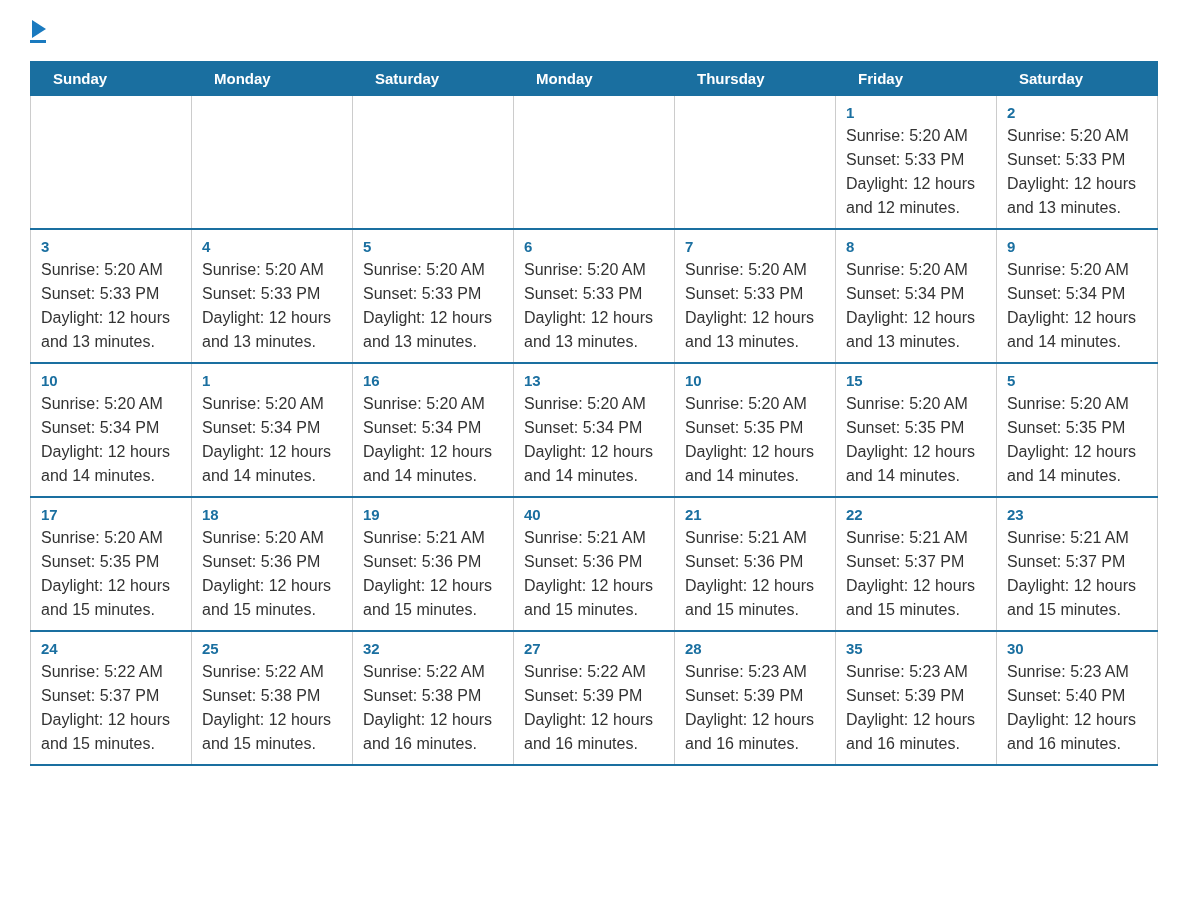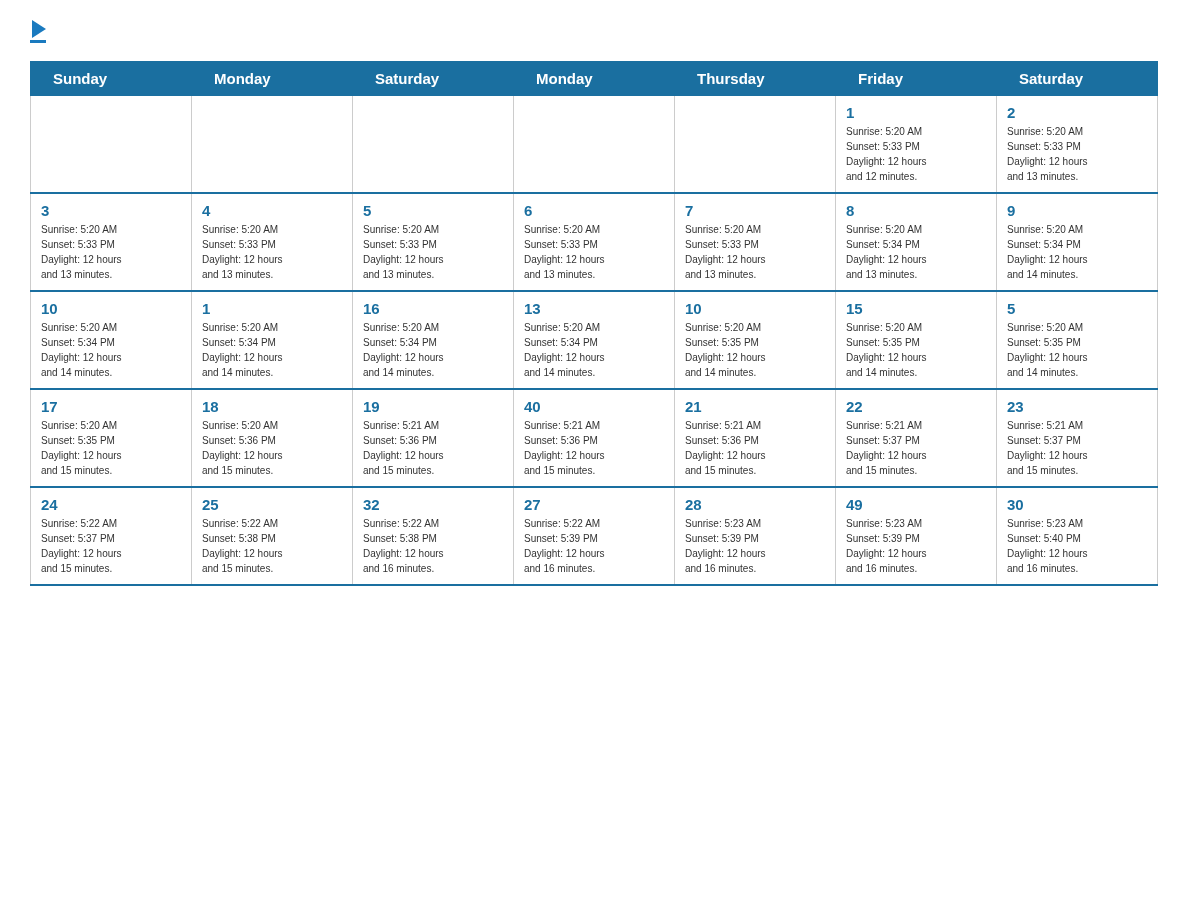--- a/index.html
+++ b/index.html
@@ -58,21 +58,21 @@
       border-left: 1px solid #ccc;
     }
     .day-number {
       font-size: 15px;
       font-weight: bold;
       color: #1a6fa0;
       display: block;
       margin-bottom: 3px;
     }
     .day-info {
-      font-size: 10px;
+      font-size: 16px;
       color: #333;
       line-height: 1.5;
     }
     .empty-cell {
       background: #f9f9f9;
     }
     tbody tr {
       border-bottom: 2px solid #1a6fa0;
     }
     .logo-general {
@@ -257,21 +257,21 @@
         </td>
         <td>
           <span class="day-number">27</span>
           <div class="day-info">Sunrise: 5:22 AM<br>Sunset: 5:39 PM<br>Daylight: 12 hours<br>and 16 minutes.</div>
         </td>
         <td>
           <span class="day-number">28</span>
           <div class="day-info">Sunrise: 5:23 AM<br>Sunset: 5:39 PM<br>Daylight: 12 hours<br>and 16 minutes.</div>
         </td>
         <td>
-          <span class="day-number">49</span>
+          <span class="day-number">35</span>
           <div class="day-info">Sunrise: 5:23 AM<br>Sunset: 5:39 PM<br>Daylight: 12 hours<br>and 16 minutes.</div>
         </td>
         <td>
           <span class="day-number">30</span>
           <div class="day-info">Sunrise: 5:23 AM<br>Sunset: 5:40 PM<br>Daylight: 12 hours<br>and 16 minutes.</div>
         </td>
       </tr>
     </tbody>
 </table>
 

